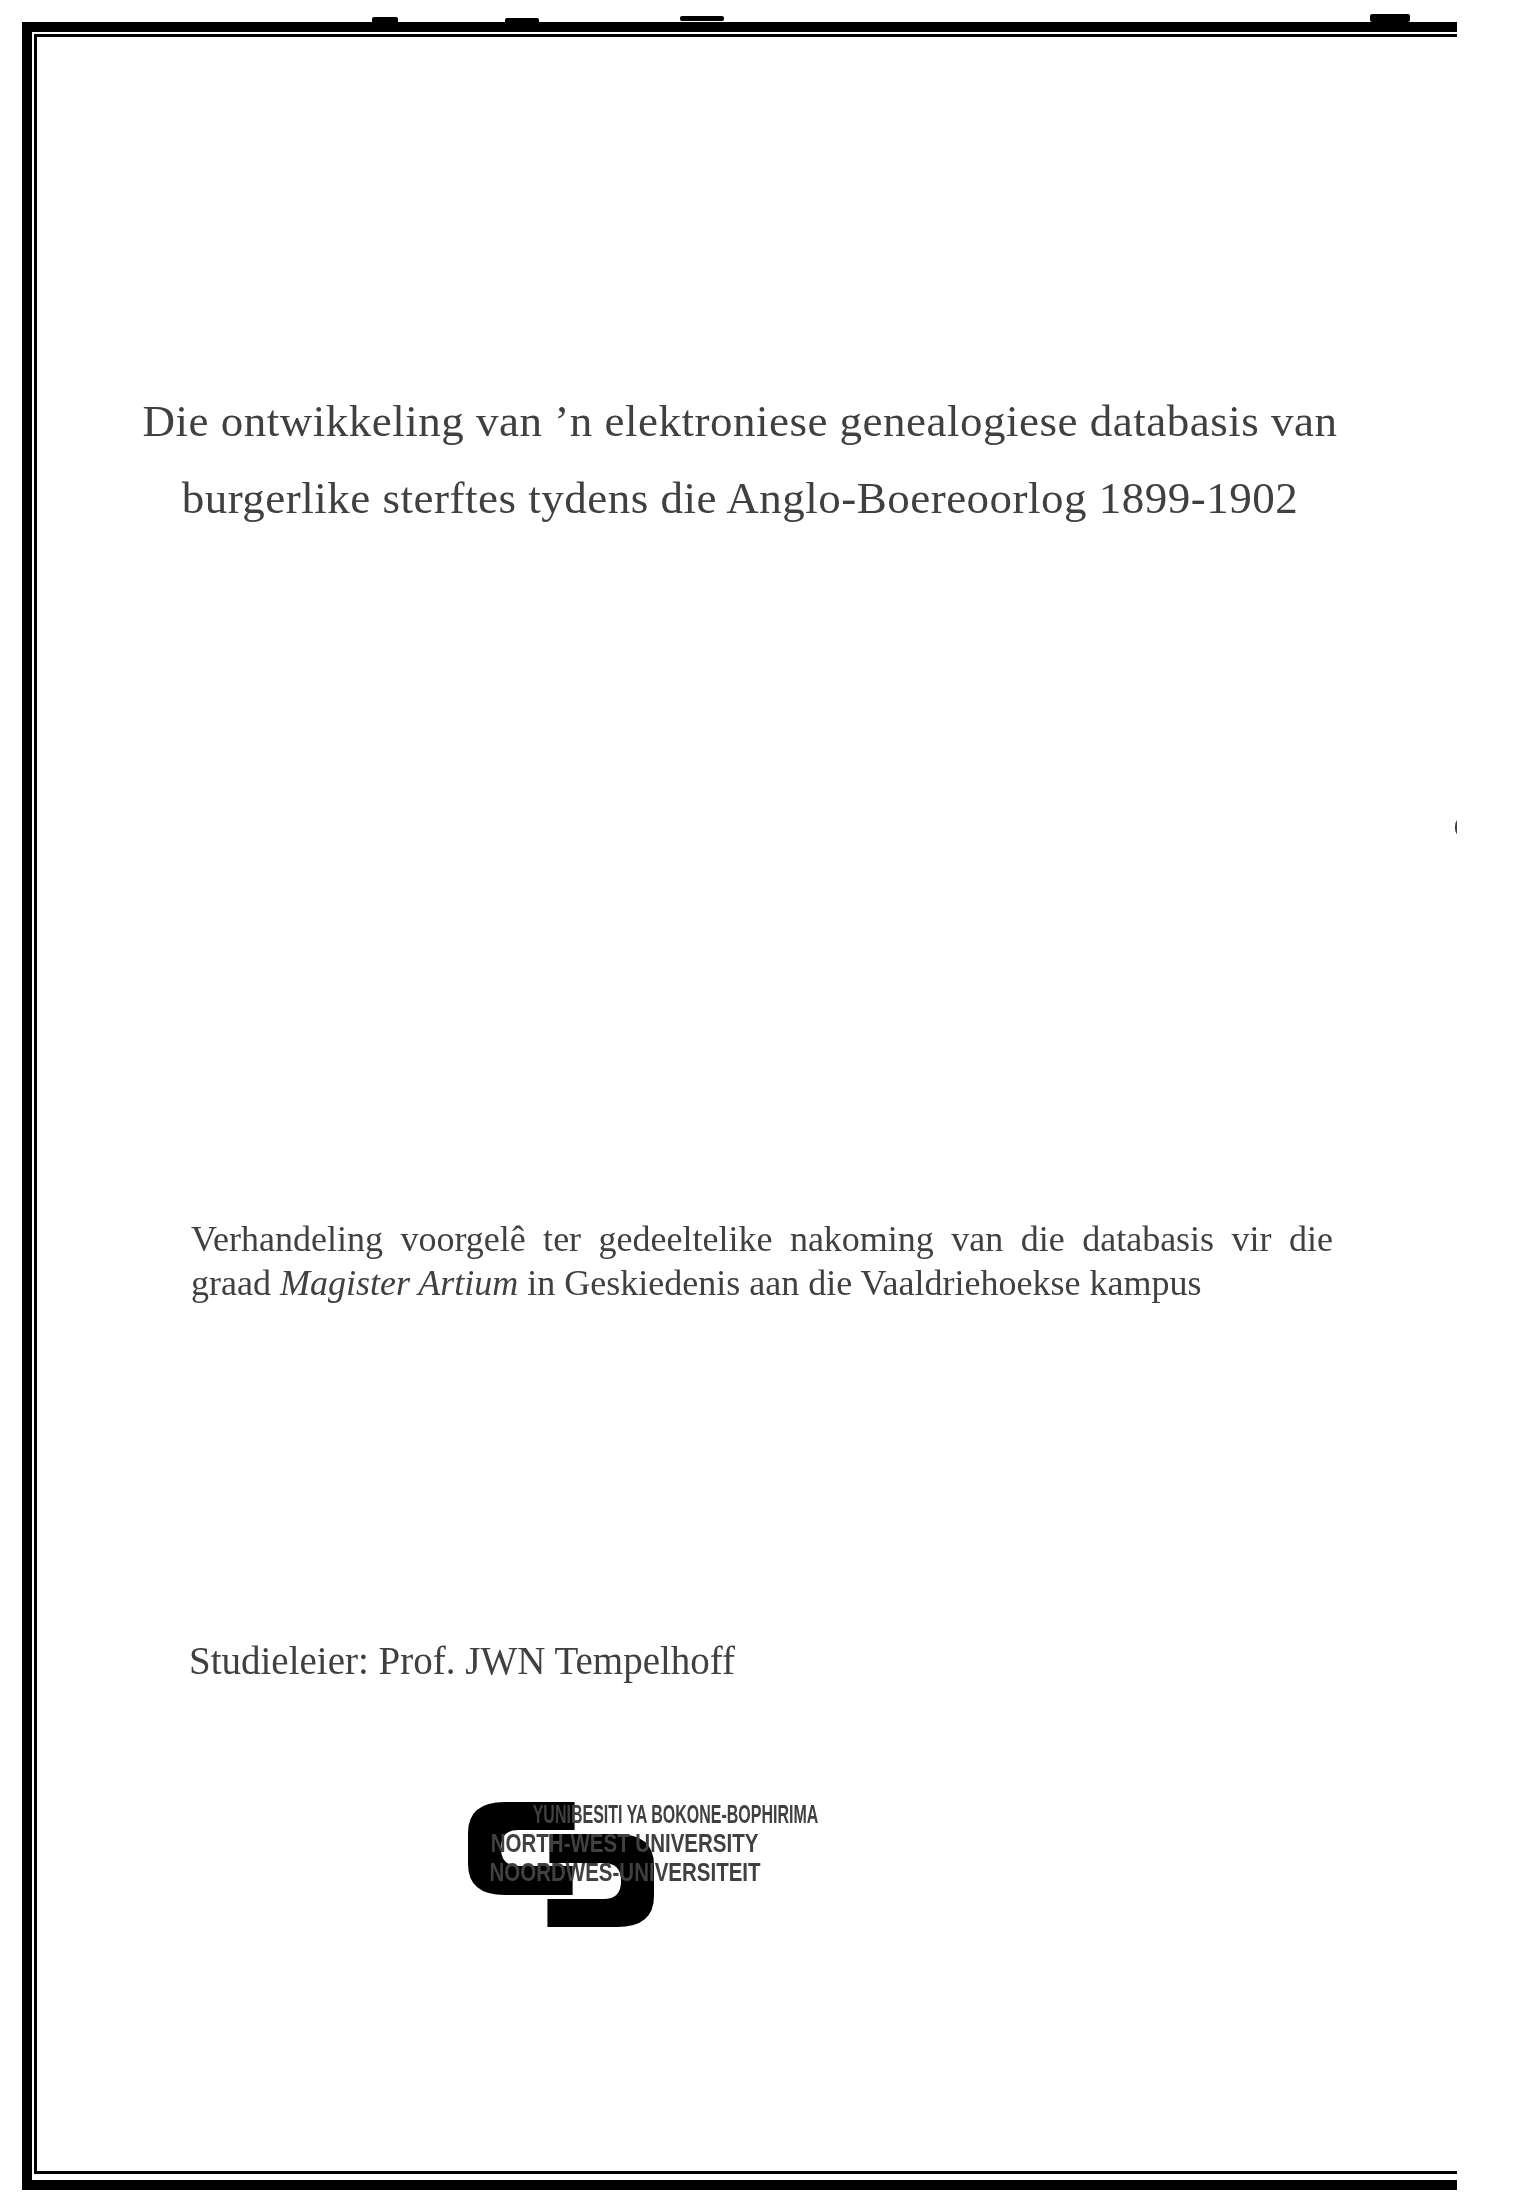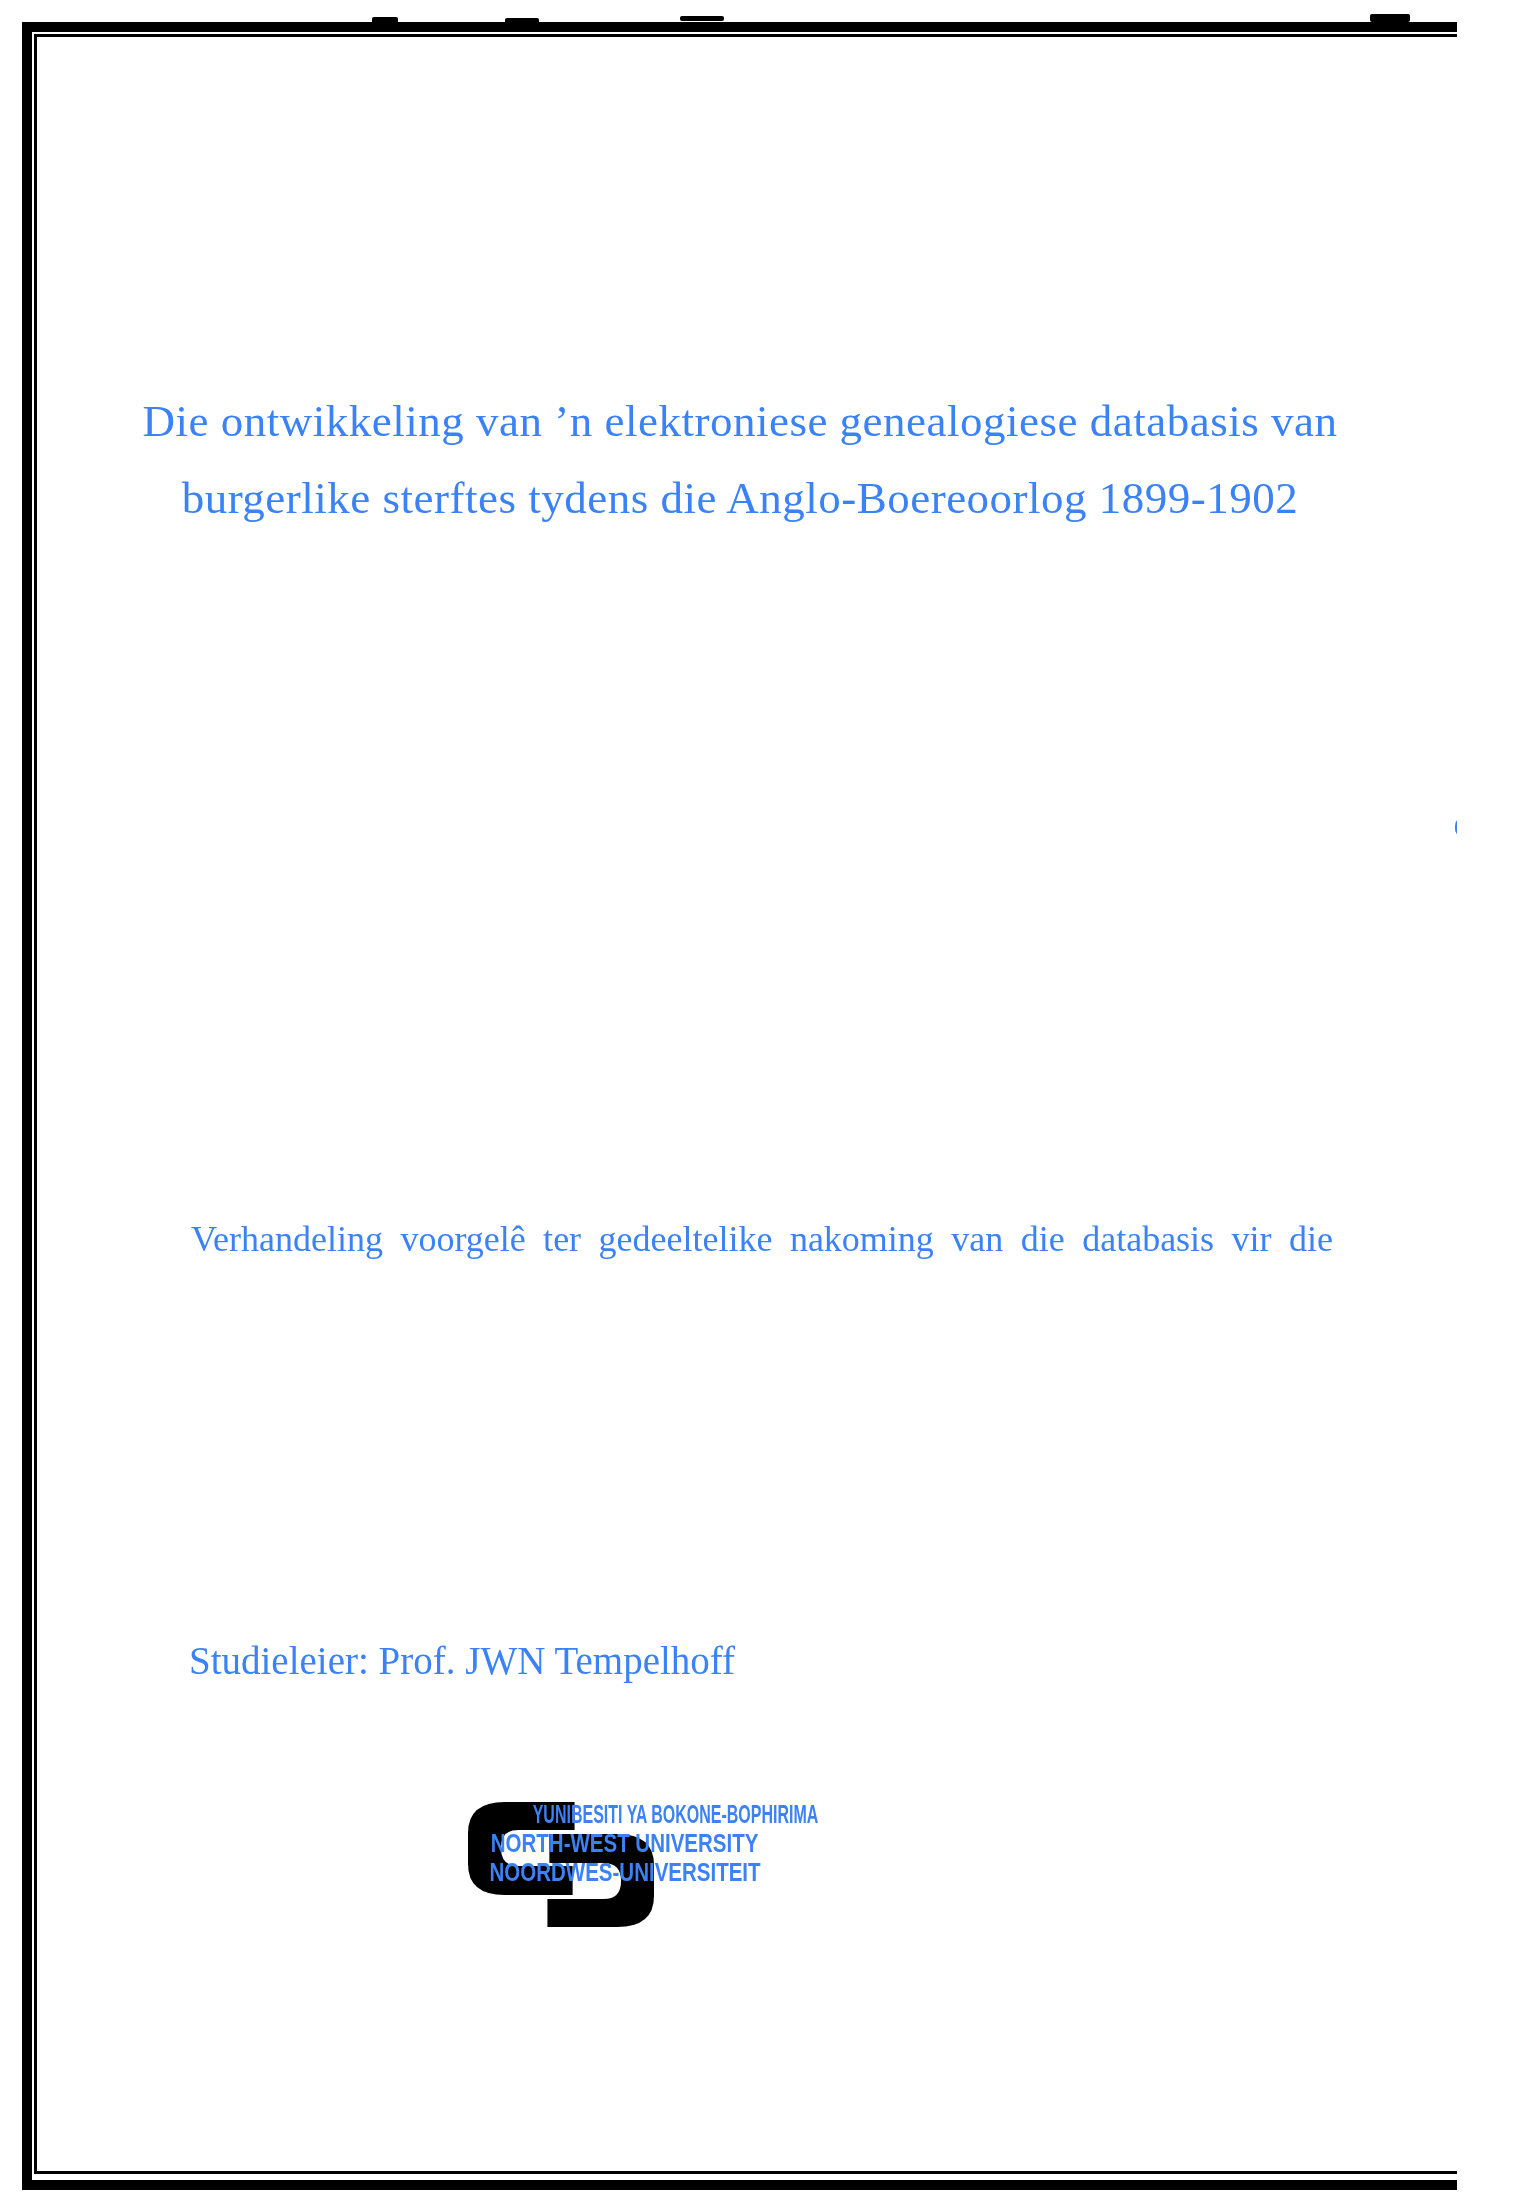--- a/index.html
+++ b/index.html
@@ -7,21 +7,21 @@
     padding: 0;
     background: #ffffff;
   }
   .page {
     position: relative;
     width: 1457px;
     height: 2206px;
     background: #ffffff;
     overflow: hidden;
     font-family: "Liberation Serif", "DejaVu Serif", serif;
-    color: #3b82f6;
+    color: #404040;
   }
   
   .frame-outer {
     position: absolute;
     left: 22px; top: 22px;
     width: 1478px; height: 2168px;
     border: 10px solid #000;
     box-sizing: border-box;
   }
   .frame-inner {
@@ -125,20 +125,21 @@
   <div class="title-block">
     <div>Die ontwikkeling van ’n elektroniese genealogiese databasis van</div>
     <div>burgerlike sterftes tydens die Anglo-Boereoorlog 1899-1902</div>
   </div>
 
   <div class="byline">deur</div>
 
 
   <div class="statement">
     <div class="just">Verhandeling voorgelê ter gedeeltelike nakoming van die databasis vir die</div>
+    <div><span>graad </span><em>Magister Artium</em><span> in Geskiedenis aan die Vaaldriehoekse kampus</span></div>
   </div>
 
   <div class="supervisor-block">
     <div>Studieleier: Prof. JWN Tempelhoff</div>
   </div>
 
   <svg class="logo-mark" viewBox="0 0 192 121" preserveAspectRatio="none" aria-hidden="true">
     <path fill="#000" d="M110,0 L38,0 Q0,0 0,30 L0,60 Q0,90 38,90 L108,90 L108,62 L52,62 Q34,62 34,44.5 Q34,27 52,27 L110,27 Z"></path>
     <path fill="#000" transform="rotate(180 96 60.5)" d="M110,0 L38,0 Q0,0 0,30 L0,60 Q0,90 38,90 L108,90 L108,62 L52,62 Q34,62 34,44.5 Q34,27 52,27 L110,27 Z"></path>
   </svg>

